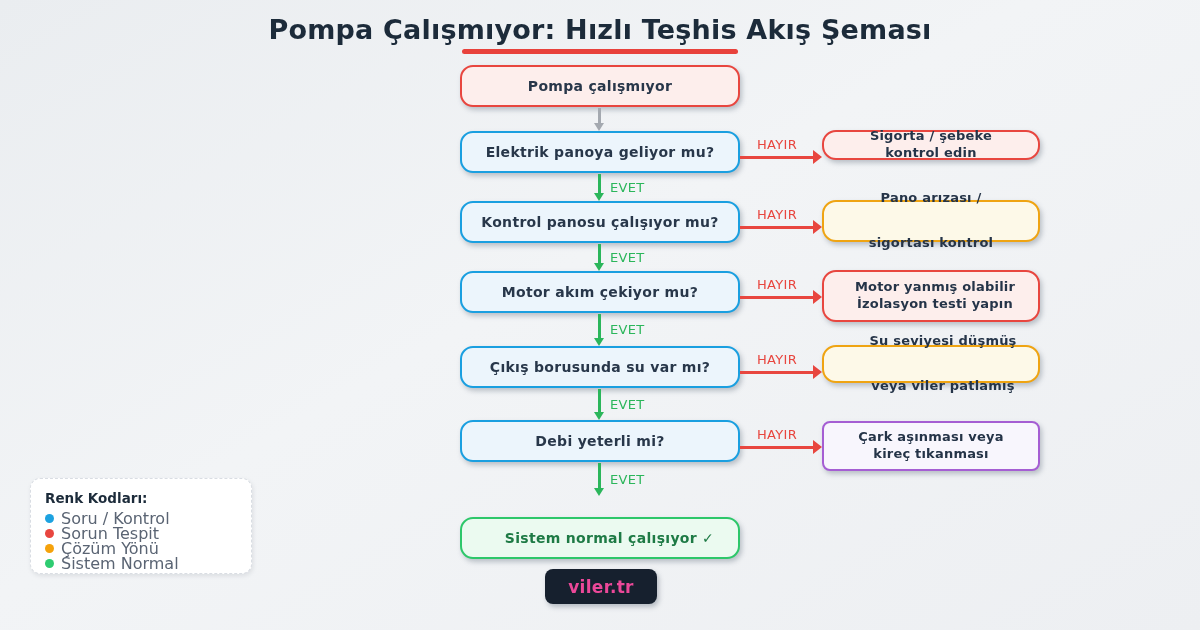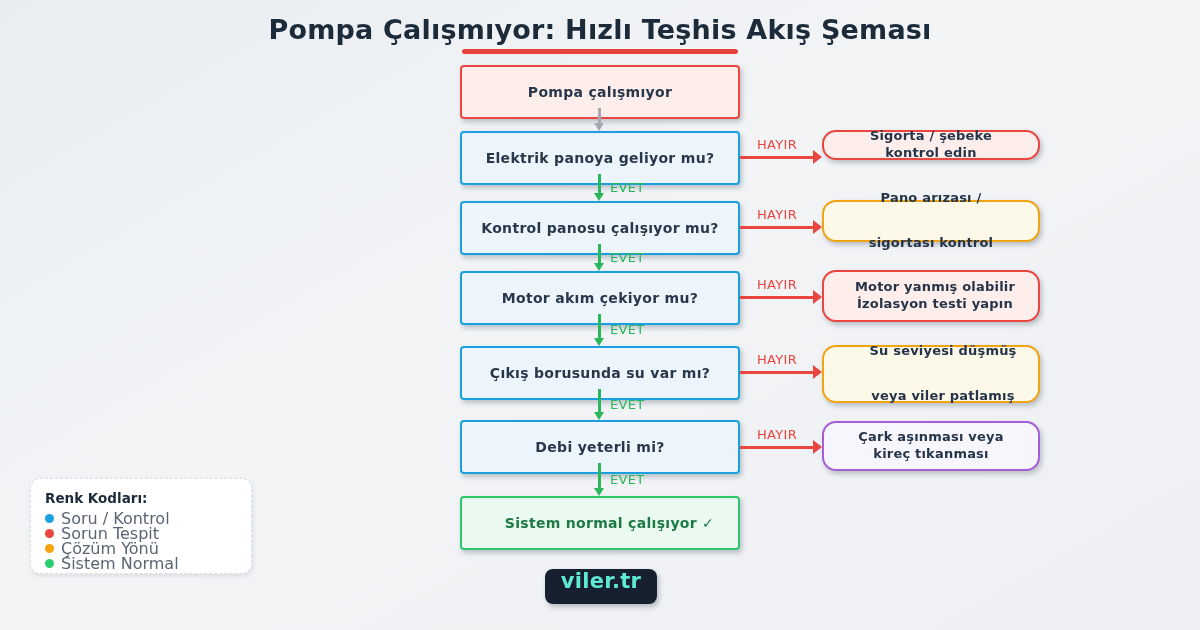--- a/index.html
+++ b/index.html
@@ -17,22 +17,22 @@
     text-align:center; font-size:27px; font-weight:bold;
     color:#1c2b3a; letter-spacing:0.2px;
   }
   .title-underline {
     position:absolute; left:462px; top:49px; width:276px; height:5px;
     background:#e8423c; border-radius:3px;
   }
 
   
   .node {
-    position:absolute; left:460px; width:280px; height:54px;
-    border-radius:4px; display:flex; align-items:center; justify-content:center;
+    position:absolute; left:460px; width:280px; height:42px;
+    border-radius:13px; display:flex; align-items:center; justify-content:center;
     font-weight:bold; font-size:14px; color:#28374a; letter-spacing:0.3px;
     box-shadow:2px 3px 5px rgba(110,122,135,0.42); text-align:center;
   }
   .node-start    { background:#fdeeec; border:2.5px solid #e8463f; }
   .node-question { background:#ecf5fc; border:2.5px solid #1a9fe0; }
   .node-end      { background:#ebfaf0; border:2.5px solid #2dc76a; color:#1e7a45; }
 
   .outcome {
     position:absolute; left:822px; width:218px;
     border-radius:14px; display:flex; flex-direction:column;
@@ -84,23 +84,23 @@
   .legend-dot { width:9px; height:9px; border-radius:50%; margin-right:7px; flex:none; }
   .dot-blue   { background:#1da2e0; }
   .dot-red    { background:#e8463f; }
   .dot-orange { background:#f5a20b; }
   .dot-green  { background:#2ecc71; }
   .legend-item span.lbl { font-size:16px; color:#5a6473; white-space:nowrap; }
 
   
   .badge {
     position:absolute; left:545px; top:569px; width:112px; height:35px;
-    background:#16202e; border-radius:8px; color:#5eead4;
-    display:flex; align-items:flex-start; justify-content:center;
-    font-size:21px; font-weight:bold; letter-spacing:0.3px;
+    background:#16202e; border-radius:8px; color:#ec4899;
+    display:flex; align-items:center; justify-content:center;
+    font-size:17px; font-weight:bold; letter-spacing:0.3px;
     box-shadow:2px 3px 5px rgba(110,122,135,0.45);
   }
 </style>
 </head>
 <body>
 
 <div class="canvas">
 
   <div class="page-title">Pompa Çalışmıyor: Hızlı Teşhis Akış Şeması</div>
   <div class="title-underline"></div>
@@ -172,51 +172,51 @@
   </div>
 
   <div class="node node-question" style="top:346px;">
     <span>Çıkış borusunda su var mı?</span>
   </div>
   <div class="hconn" style="top:352px;">
     <span class="hayir-label">HAYIR</span>
     <div class="hline"></div>
     <div class="harrow"></div>
   </div>
-  <div class="outcome outcome-solution" style="top:345px;height:58px;padding-left:24px;">
+  <div class="outcome outcome-solution" style="top:345px;height:38px;padding-left:24px;">
     <span>Su seviyesi düşmüş</span>
     <span>veya viler patlamış</span>
   </div>
 
   <div class="vconn green" style="top:389px;height:31px;">
     <div class="vline"></div>
     <div class="varrow"></div>
     <span class="evet-label">EVET</span>
   </div>
 
   <div class="node node-question" style="top:420px;">
     <span>Debi yeterli mi?</span>
   </div>
   <div class="hconn" style="top:427px;">
     <span class="hayir-label">HAYIR</span>
     <div class="hline"></div>
     <div class="harrow"></div>
   </div>
-  <div class="outcome outcome-alt" style="top:421px;height:50px;">
+  <div class="outcome outcome-alt" style="top:421px;height:50px;border-radius:8px;">
     <span>Çark aşınması veya</span>
     <span>kireç tıkanması</span>
   </div>
 
   <div class="vconn green" style="top:463px;height:33px;">
     <div class="vline"></div>
     <div class="varrow"></div>
     <span class="evet-label">EVET</span>
   </div>
 
-  <div class="node node-end" style="top:496px;padding-left:19px;">
+  <div class="node node-end" style="top:517px;padding-left:19px;">
     <span>Sistem normal çalışıyor ✓</span>
   </div>
 
   <div class="legend">
     <div class="legend-title">Renk Kodları:</div>
     <div class="legend-item">
       <span class="legend-dot dot-blue"></span>
       <span class="lbl">Soru / Kontrol</span>
     </div>
     <div class="legend-item">

